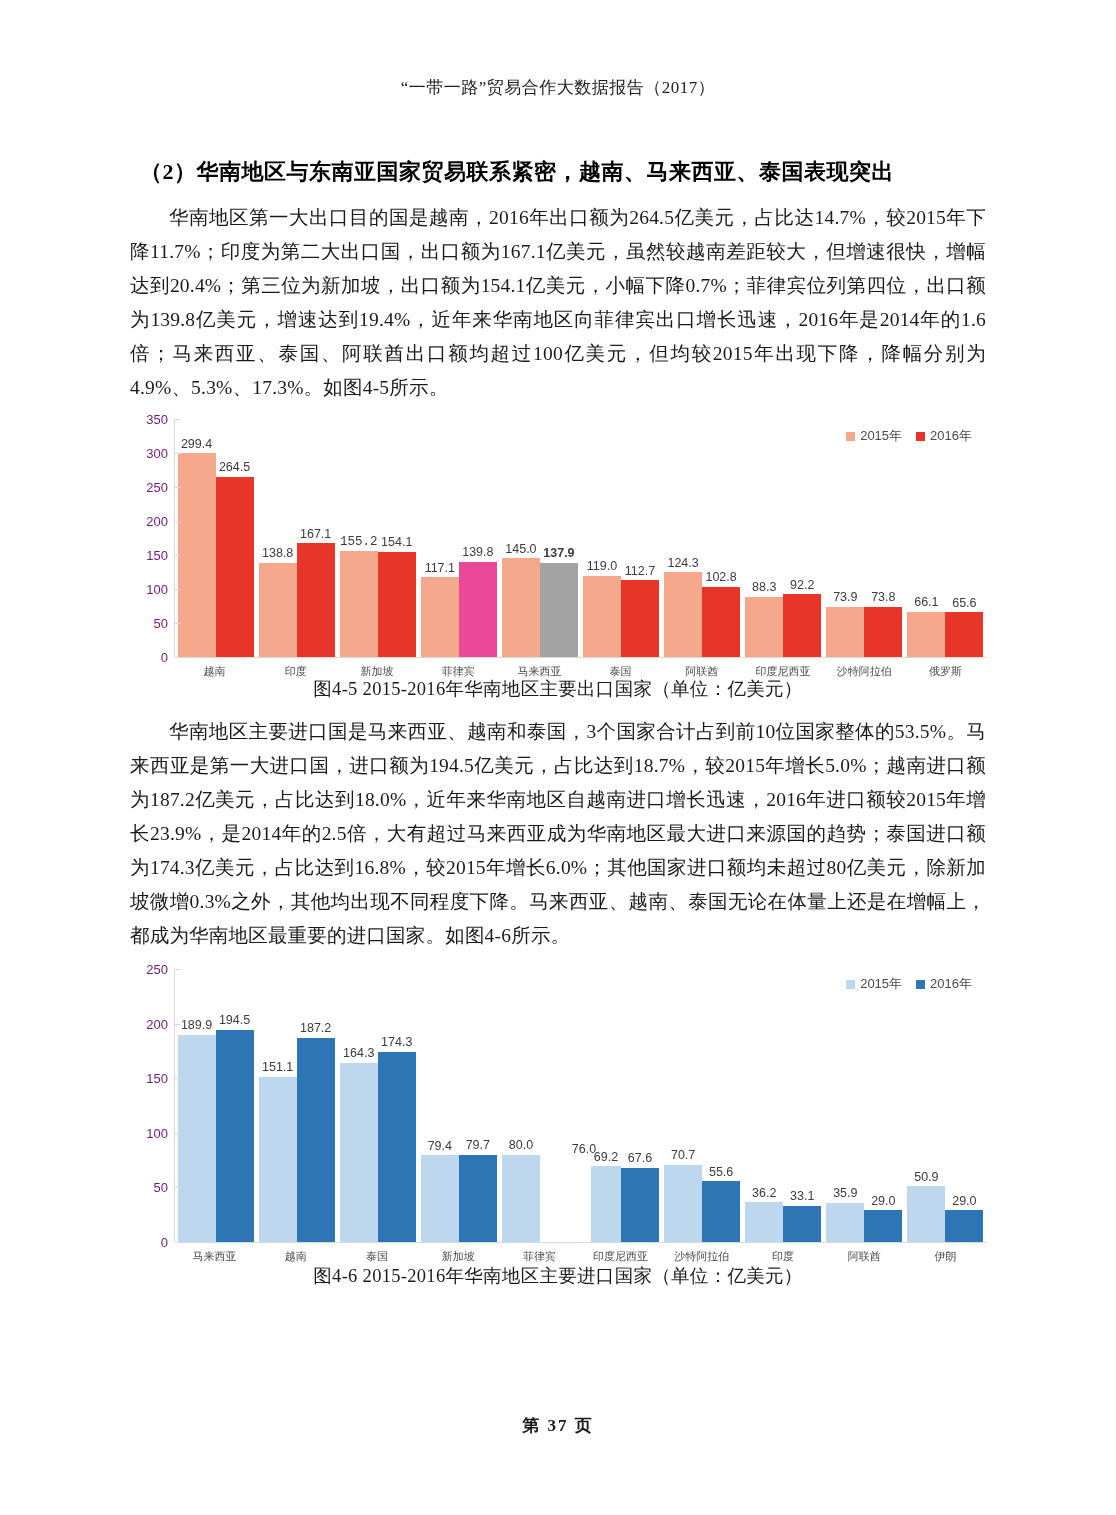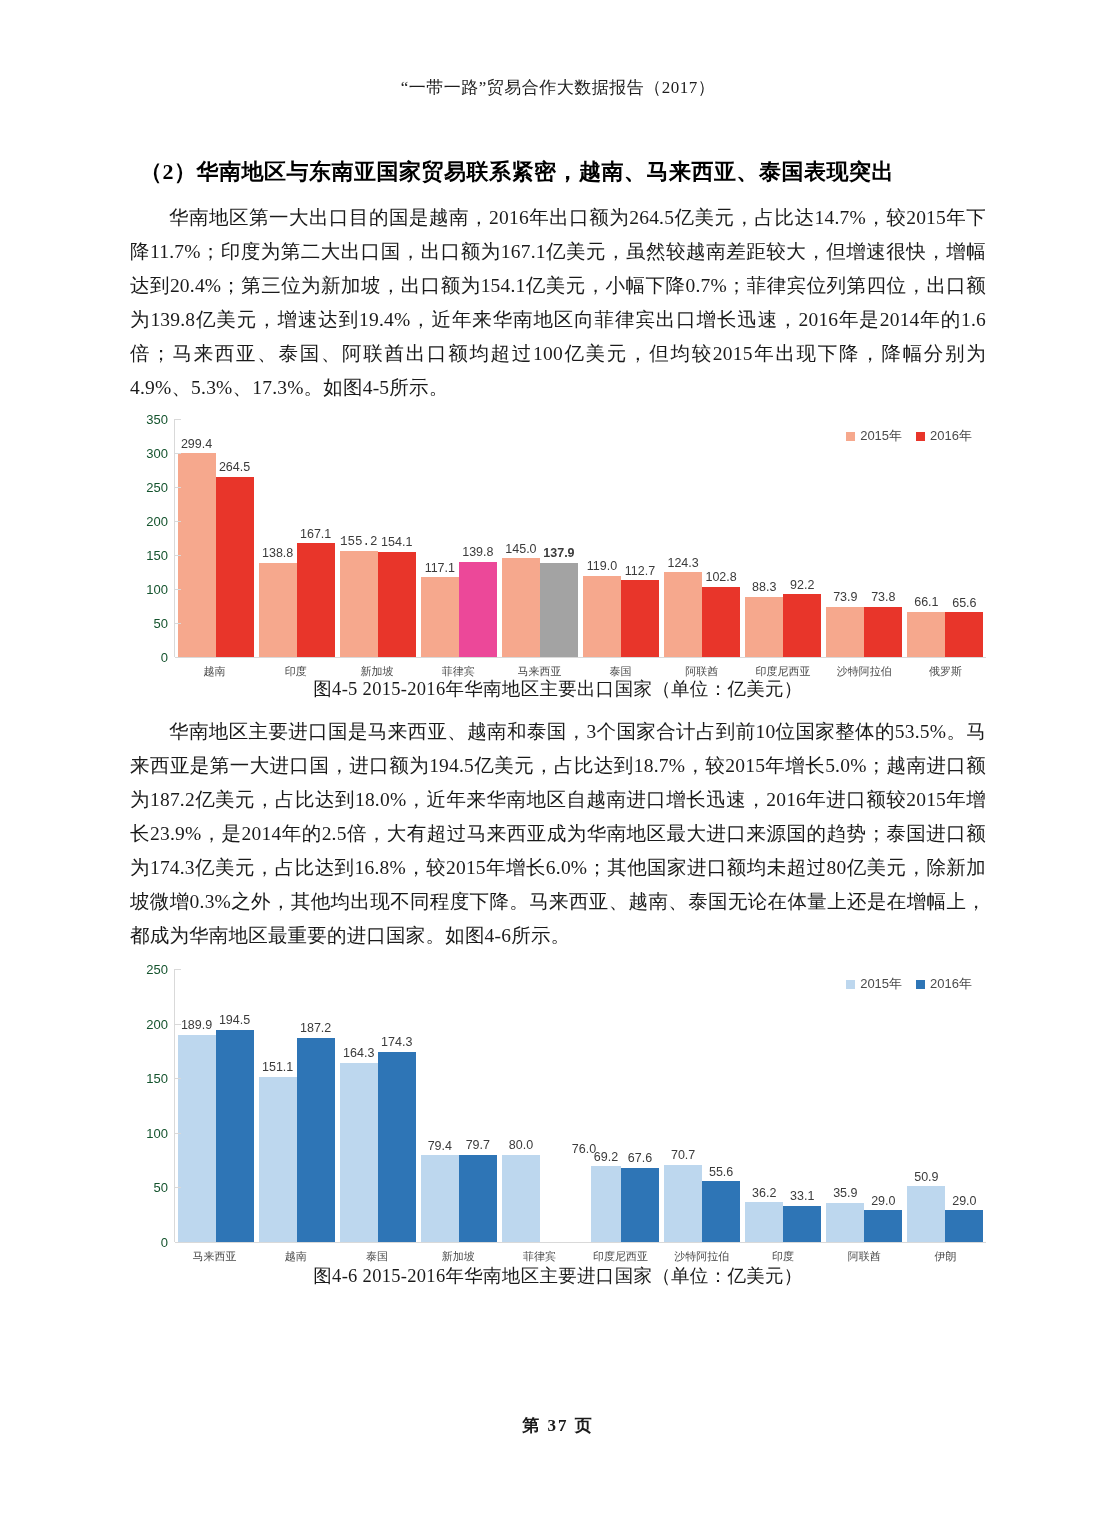--- a/index.html
+++ b/index.html
@@ -64,21 +64,21 @@
   }
   .y-axis {
     width: 44px;
     position: relative;
     flex: 0 0 44px;
   }
   .y-tick {
     position: absolute;
     right: 6px;
     font-size: 13px;
-    color: #14532d;
+    color: #701a75;
     transform: translateY(-50%);
     white-space: nowrap;
   }
   .plot {
     position: relative;
     flex: 1 1 auto;
     border-left: 1px solid #d9d9d9;
     padding-left: 11px;
   }
   .gridline {

